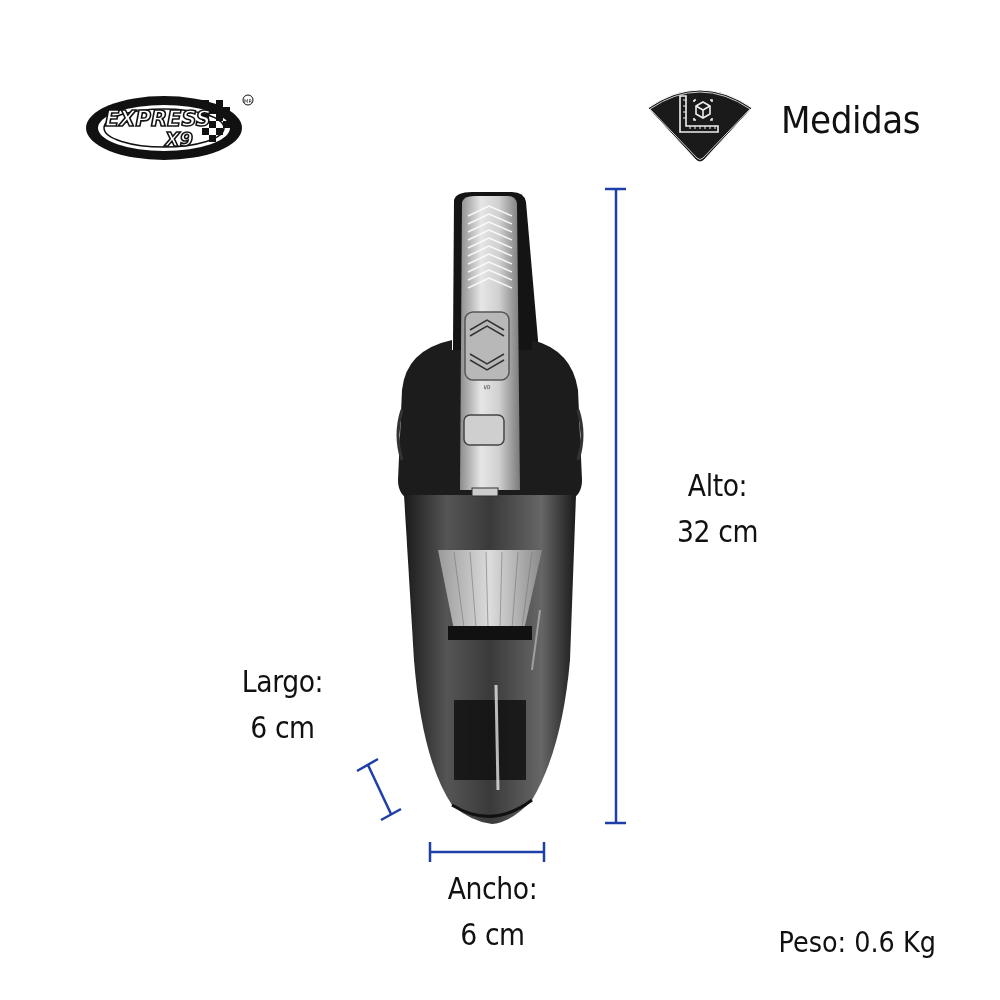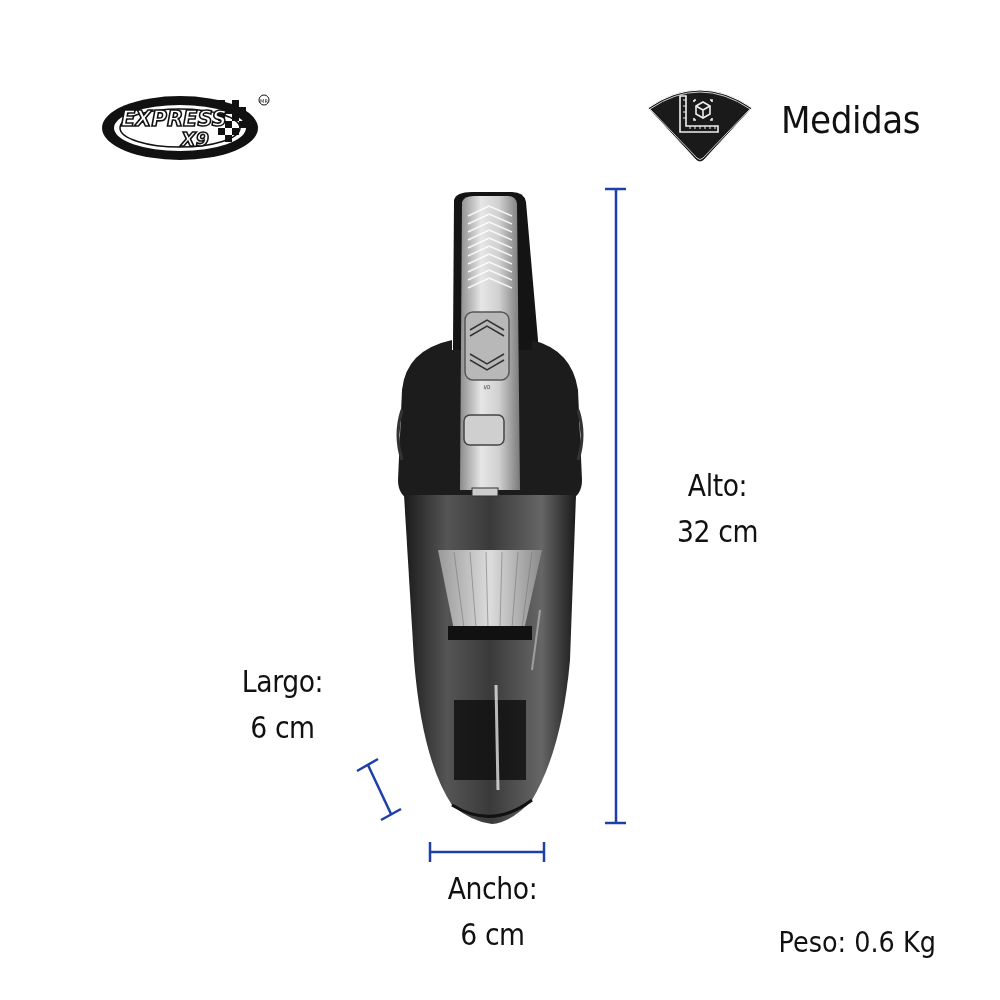--- a/index.html
+++ b/index.html
@@ -7,21 +7,21 @@
          font-family:"DejaVu Sans", sans-serif; color:#111; }
   .abs { position:absolute; }
   .label { font-family:"DejaVu Sans", sans-serif; font-size:31px; line-height:46px;
            text-align:center; color:#111; letter-spacing:-0.5px; transform:scaleX(0.86); }
   .title { font-size:38px; transform-origin:left center; transform:scaleX(0.9); letter-spacing:-0.5px; }
   .peso { font-size:29px; transform-origin:right center; transform:scaleX(0.88); }
 </style>
 </head>
 <body>
 
-<div class="abs" style="left:100px; top:88px; width:170px; height:76px;">
+<div class="abs" style="left:84px; top:88px; width:170px; height:76px;">
   <svg width="170" height="76" viewBox="0 0 170 76">
     <ellipse cx="80" cy="40" rx="78" ry="32" fill="#111"></ellipse>
     <ellipse cx="80" cy="40" rx="66" ry="23" fill="#fff"></ellipse>
     <ellipse cx="80" cy="40" rx="60" ry="19" fill="none" stroke="#111" stroke-width="1.5"></ellipse>
     <g fill="#111">
       <rect x="118" y="12" width="7" height="7"></rect>
         <rect x="132" y="12" width="7" height="7"></rect>
       <rect x="125" y="19" width="7" height="7"></rect>
         <rect x="139" y="19" width="7" height="7"></rect>
       <rect x="118" y="26" width="7" height="7"></rect>

